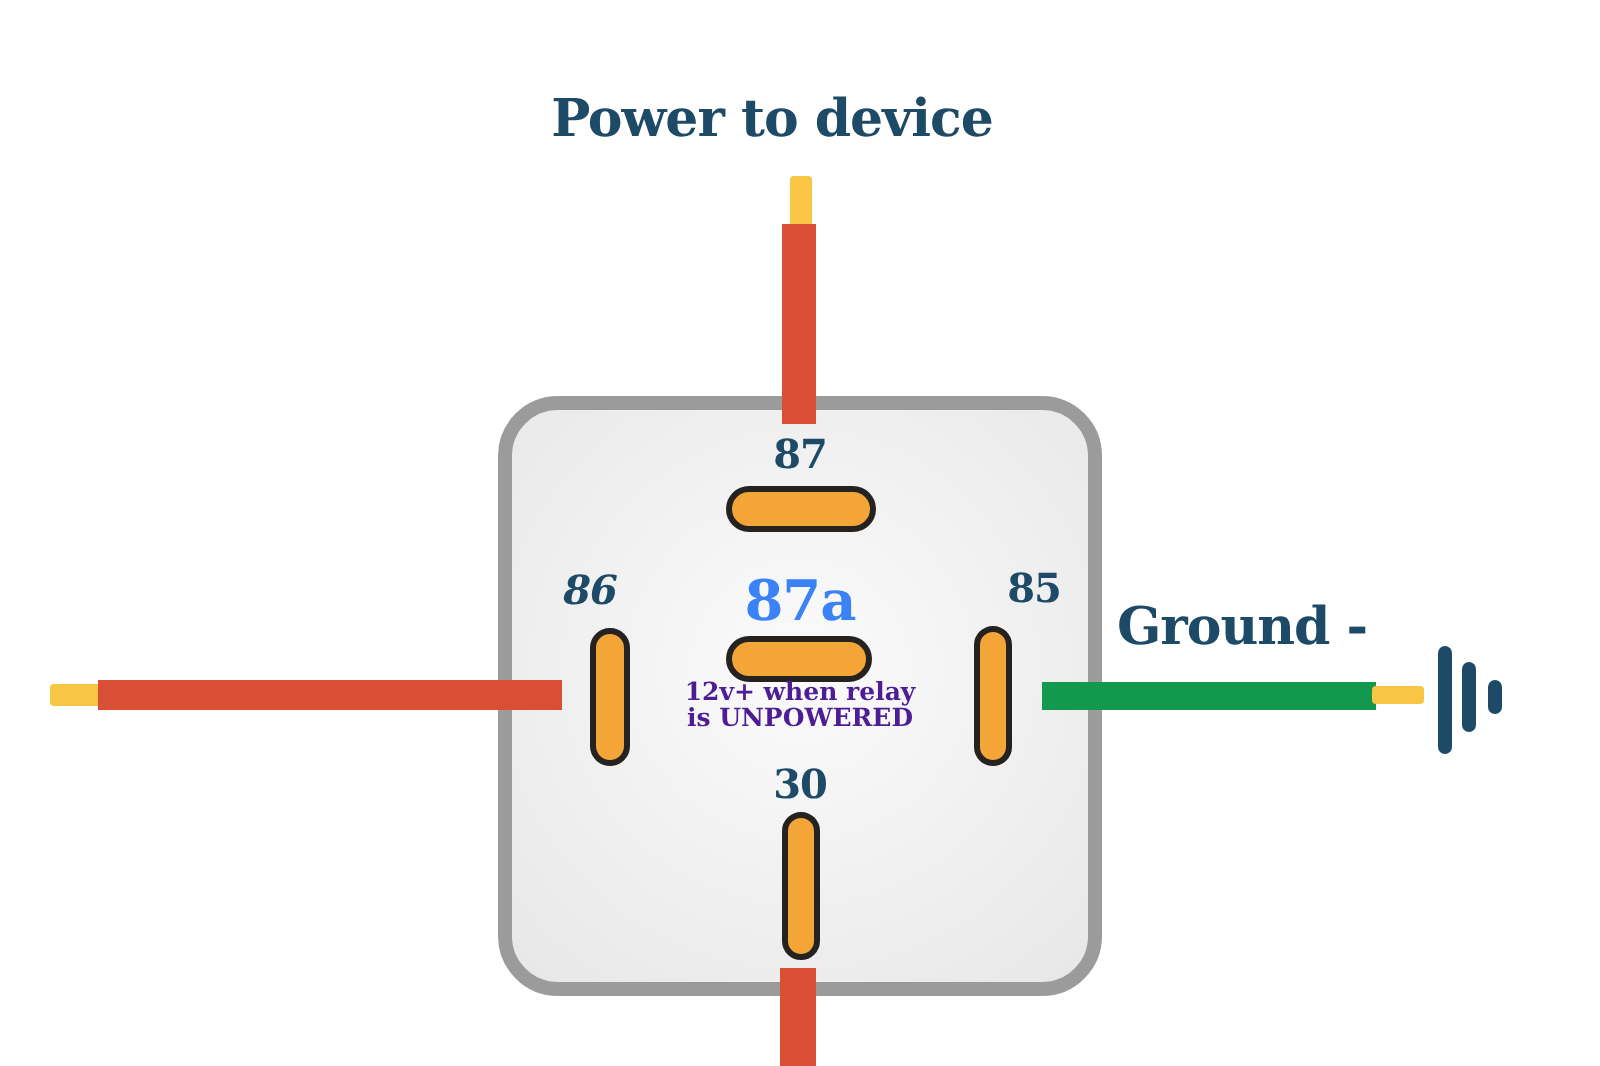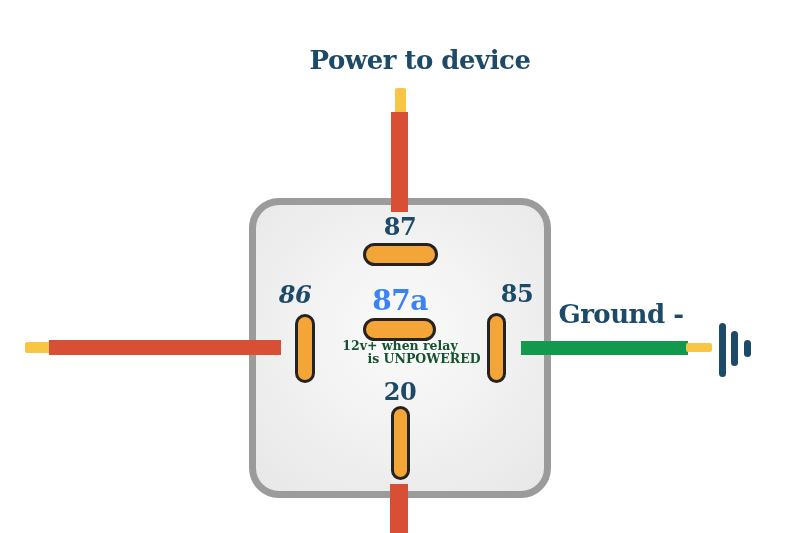--- a/index.html
+++ b/index.html
@@ -44,32 +44,32 @@
   .pin-85{left:487px;top:313px;width:19px;height:70px;}
   .pin-30{left:391px;top:406px;width:19px;height:74px;}
 
   
   .txt{
     position:absolute;z-index:4;transform:translateX(-50%);
     white-space:nowrap;text-align:center;
     font-weight:bold;color:#1d4a67;letter-spacing:-0.5px;
   }
   .big{font-size:26px;line-height:29px;}
-  .pinlbl{font-size:24px;line-height:26px;}
-  .lbl-top{left:420px;top:46px;}
+  .pinlbl{font-size:20px;line-height:26px;}
+  .lbl-top{left:386px;top:46px;}
   .lbl-left{left:132px;top:268px;white-space:normal;width:190px;}
   .lbl-right{left:621px;top:300px;text-align:right;}
   .lbl-87{left:400px;top:214px;}
   .lbl-86{left:295px;top:282px;font-style:italic;}
   .lbl-85{left:517px;top:281px;}
   .lbl-30{left:400px;top:379px;}
   .lbl-87a{left:400px;top:287px;font-size:28px;line-height:28px;color:#3b82f6;}
-  .note{left:400px;font-size:12.5px;line-height:13px;color:#14532d;letter-spacing:0;}
+  .note{left:400px;font-size:12.5px;line-height:13px;color:#4c1d95;letter-spacing:0;}
   .note-1{top:339px;}
-  .note-2{top:352px;margin-left:24px;}
+  .note-2{top:352px;}
 </style>
 </head>
 <body>
 
 <div class="canvas">
 
   <div class="relay"></div>
 
   <div class="wire yellow wire-top-tip"></div>
   <div class="wire red wire-top"></div>
@@ -94,18 +94,18 @@
   <div class="txt big lbl-top">Power to device</div>
   <div class="txt big lbl-left">
     <br>
   </div>
   <div class="txt big lbl-right">Ground -</div>
 
   <div class="txt pinlbl lbl-87">87</div>
   <div class="txt pinlbl lbl-86">86</div>
   <div class="txt pinlbl lbl-85">85</div>
   <div class="txt lbl-87a">87a</div>
-  <div class="txt pinlbl lbl-30">20</div>
+  <div class="txt pinlbl lbl-30">30</div>
 
   <div class="txt note note-1">12v+ when relay</div>
   <div class="txt note note-2">is UNPOWERED</div>
 
 </div>
 
 </body></html>

